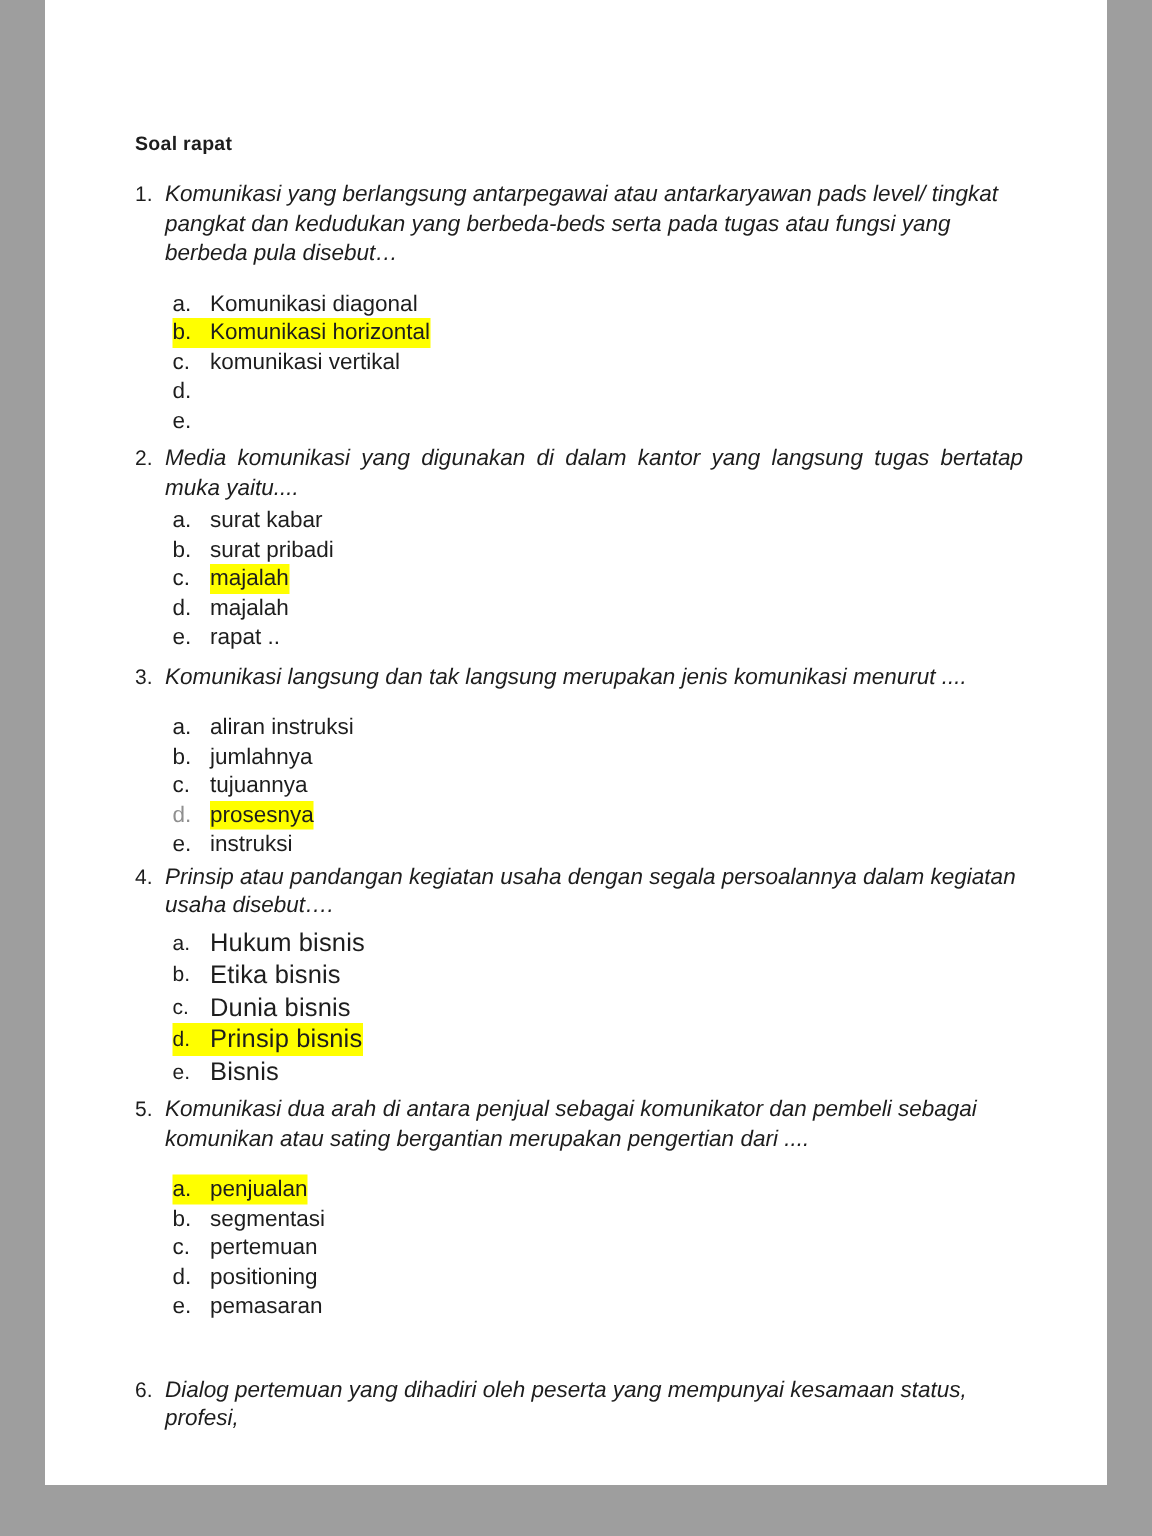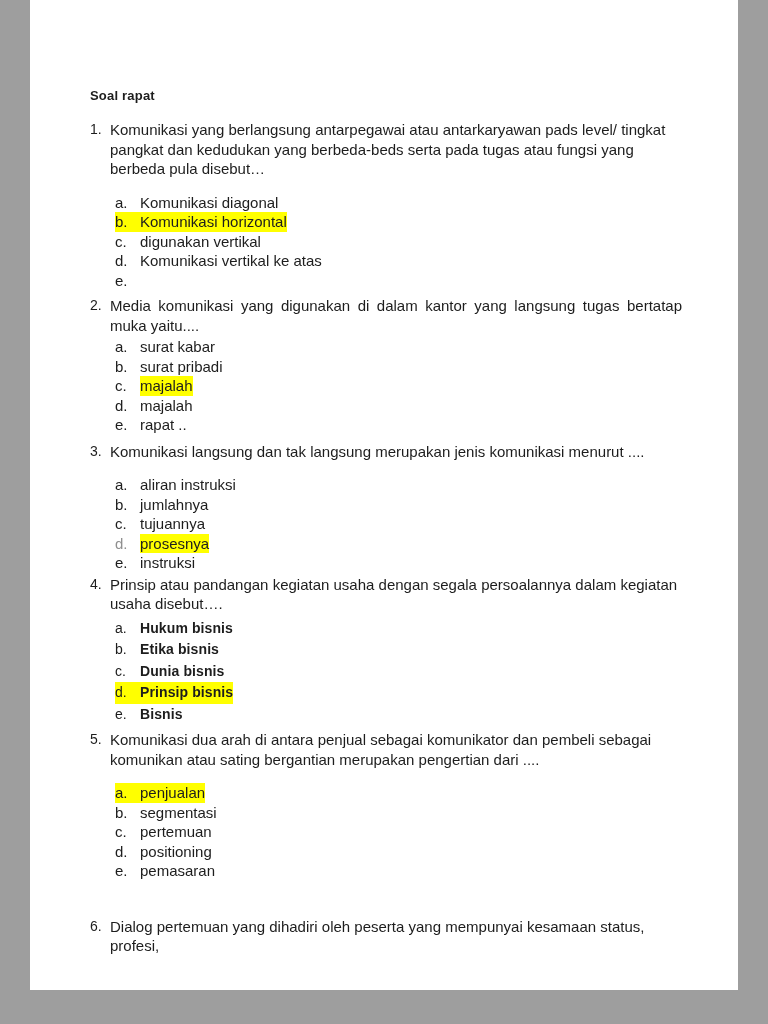--- a/index.html
+++ b/index.html
@@ -29,38 +29,38 @@
   .q-head {
     display: flex;
     font-size: 15px;
     line-height: 19.5px;
   }
   .q-num {
     flex: 0 0 20px;
     width: 20px;
     font-size: 14px;
   }
-  .q-text { flex: 1; }
+  .q-text { flex: 1; font-style: italic; }
   .justify .q-text { text-align: justify; }
   .options { margin-left: 25px; margin-top: 2px; }
   .option {
     display: flex;
     font-size: 15px;
     line-height: 19.5px;
   }
   .opt-letter { flex: 0 0 25px; width: 25px; }
   .hl { background: #ffff00; }
   .gray { color: #8f8f8f; }
   .mt-opt { margin-top: 14px; }        
   .q2 { margin-top: 6px; }
   .q3 { margin-top: 7px; }
   .q4 { margin-top: 2px; }
   .q4 .options { margin-top: 4px; }
   .q4 .option { line-height: 21.5px; }
-  .q4 .opt-text { font-size: 14px; font-weight: 700; letter-spacing: 0.1px; }
+  .q4 .opt-text { font-size: 17px; font-weight: 400; letter-spacing: 0.1px; }
   .q4 .opt-letter { font-size: 14px; }
   .q5 { margin-top: 5px; }
   .q6 { margin-top: 36px; }
 </style>
 </head>
 <body>
 
 <div class="page">
 
   <div class="doc-title">Soal rapat</div>
@@ -74,25 +74,24 @@
       <div class="option">
         <span class="opt-letter">a.</span>
         <span class="opt-text">Komunikasi diagonal</span>
       </div>
       <div class="option">
         <span class="opt-letter hl">b.</span>
         <span class="opt-text hl">Komunikasi horizontal</span>
       </div>
       <div class="option">
         <span class="opt-letter">c.</span>
-        <span class="opt-text">digunakan vertikal</span>
+        <span class="opt-text">komunikasi vertikal</span>
       </div>
       <div class="option">
         <span class="opt-letter">d.</span>
-        <span class="opt-text">Komunikasi vertikal ke atas</span>
       </div>
       <div class="option">
         <span class="opt-letter">e.</span>
       </div>
     </div>
   </div>
 
   <div class="question q2 justify">
     <div class="q-head">
       <span class="q-num">2.</span>

